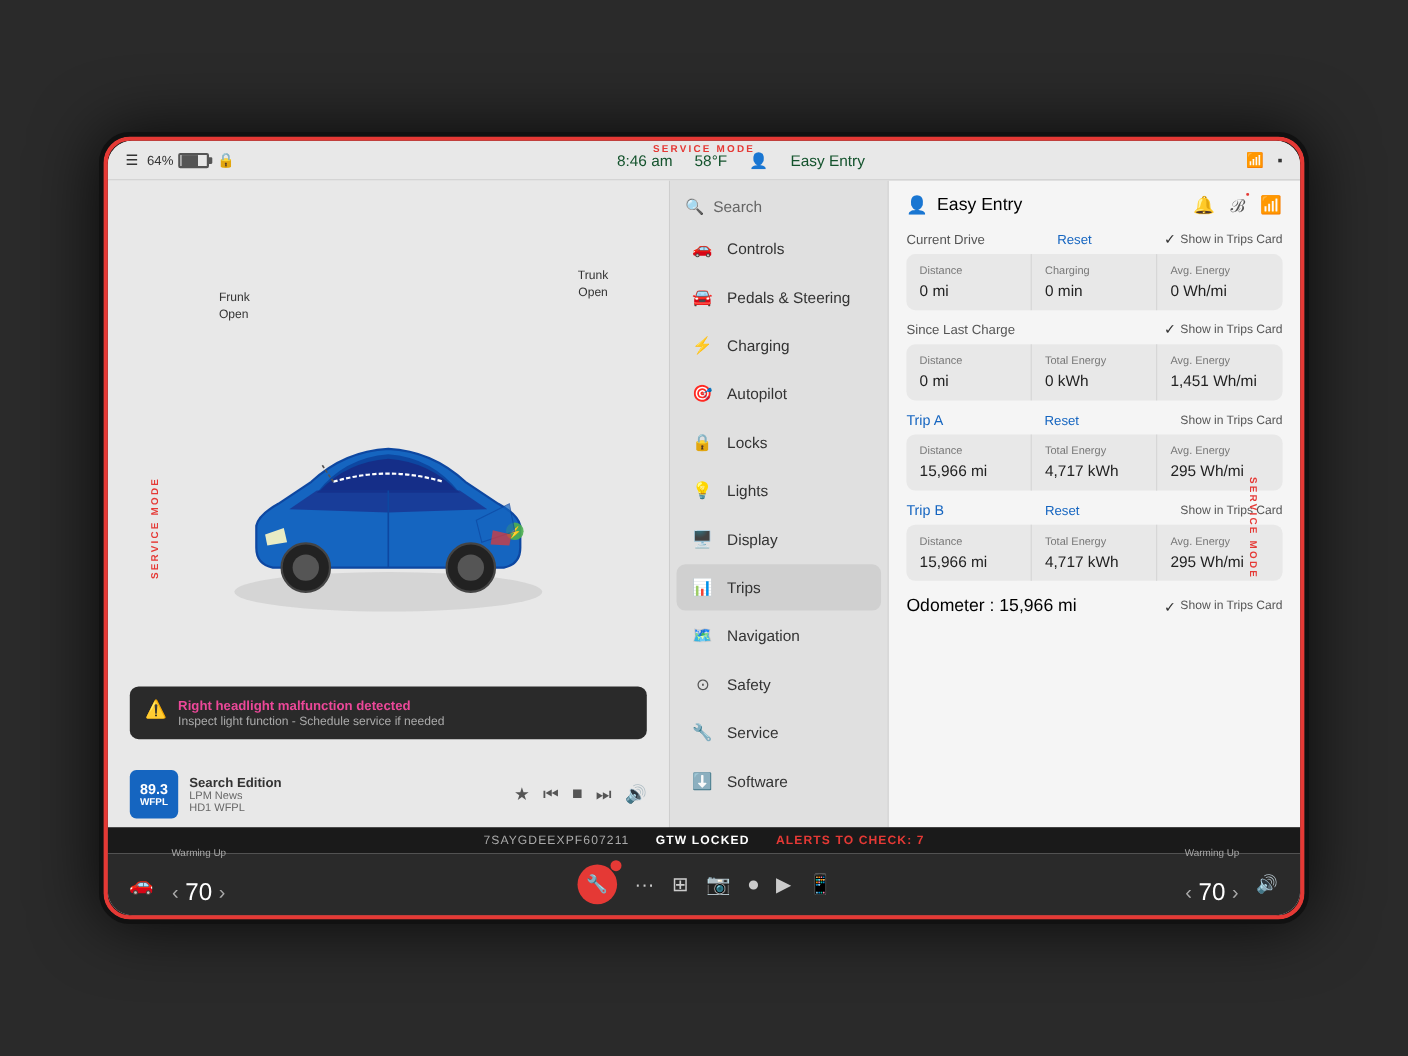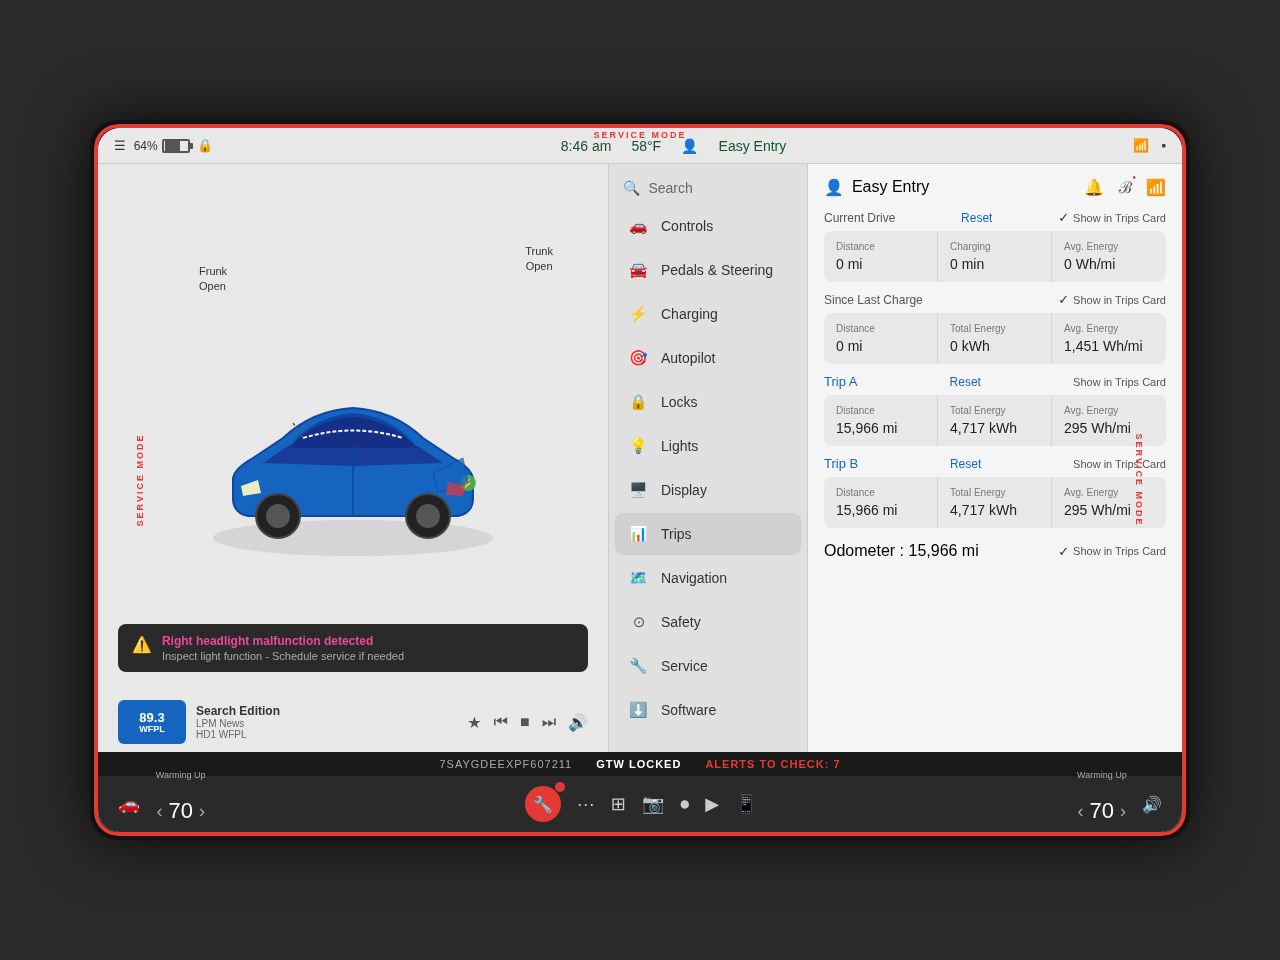--- a/index.html
+++ b/index.html
@@ -236,21 +236,21 @@
       bottom: 8px;
       left: 20px;
       right: 20px;
       display: flex;
       align-items: center;
       gap: 10px;
     }
 
     .radio-logo {
       background: #1565C0;
-      width: 68px;
+      width: 44px;
       height: 44px;
       border-radius: 6px;
       display: flex;
       flex-direction: column;
       align-items: center;
       justify-content: center;
       color: white;
       font-size: 9px;
       font-weight: bold;
       flex-shrink: 0;

